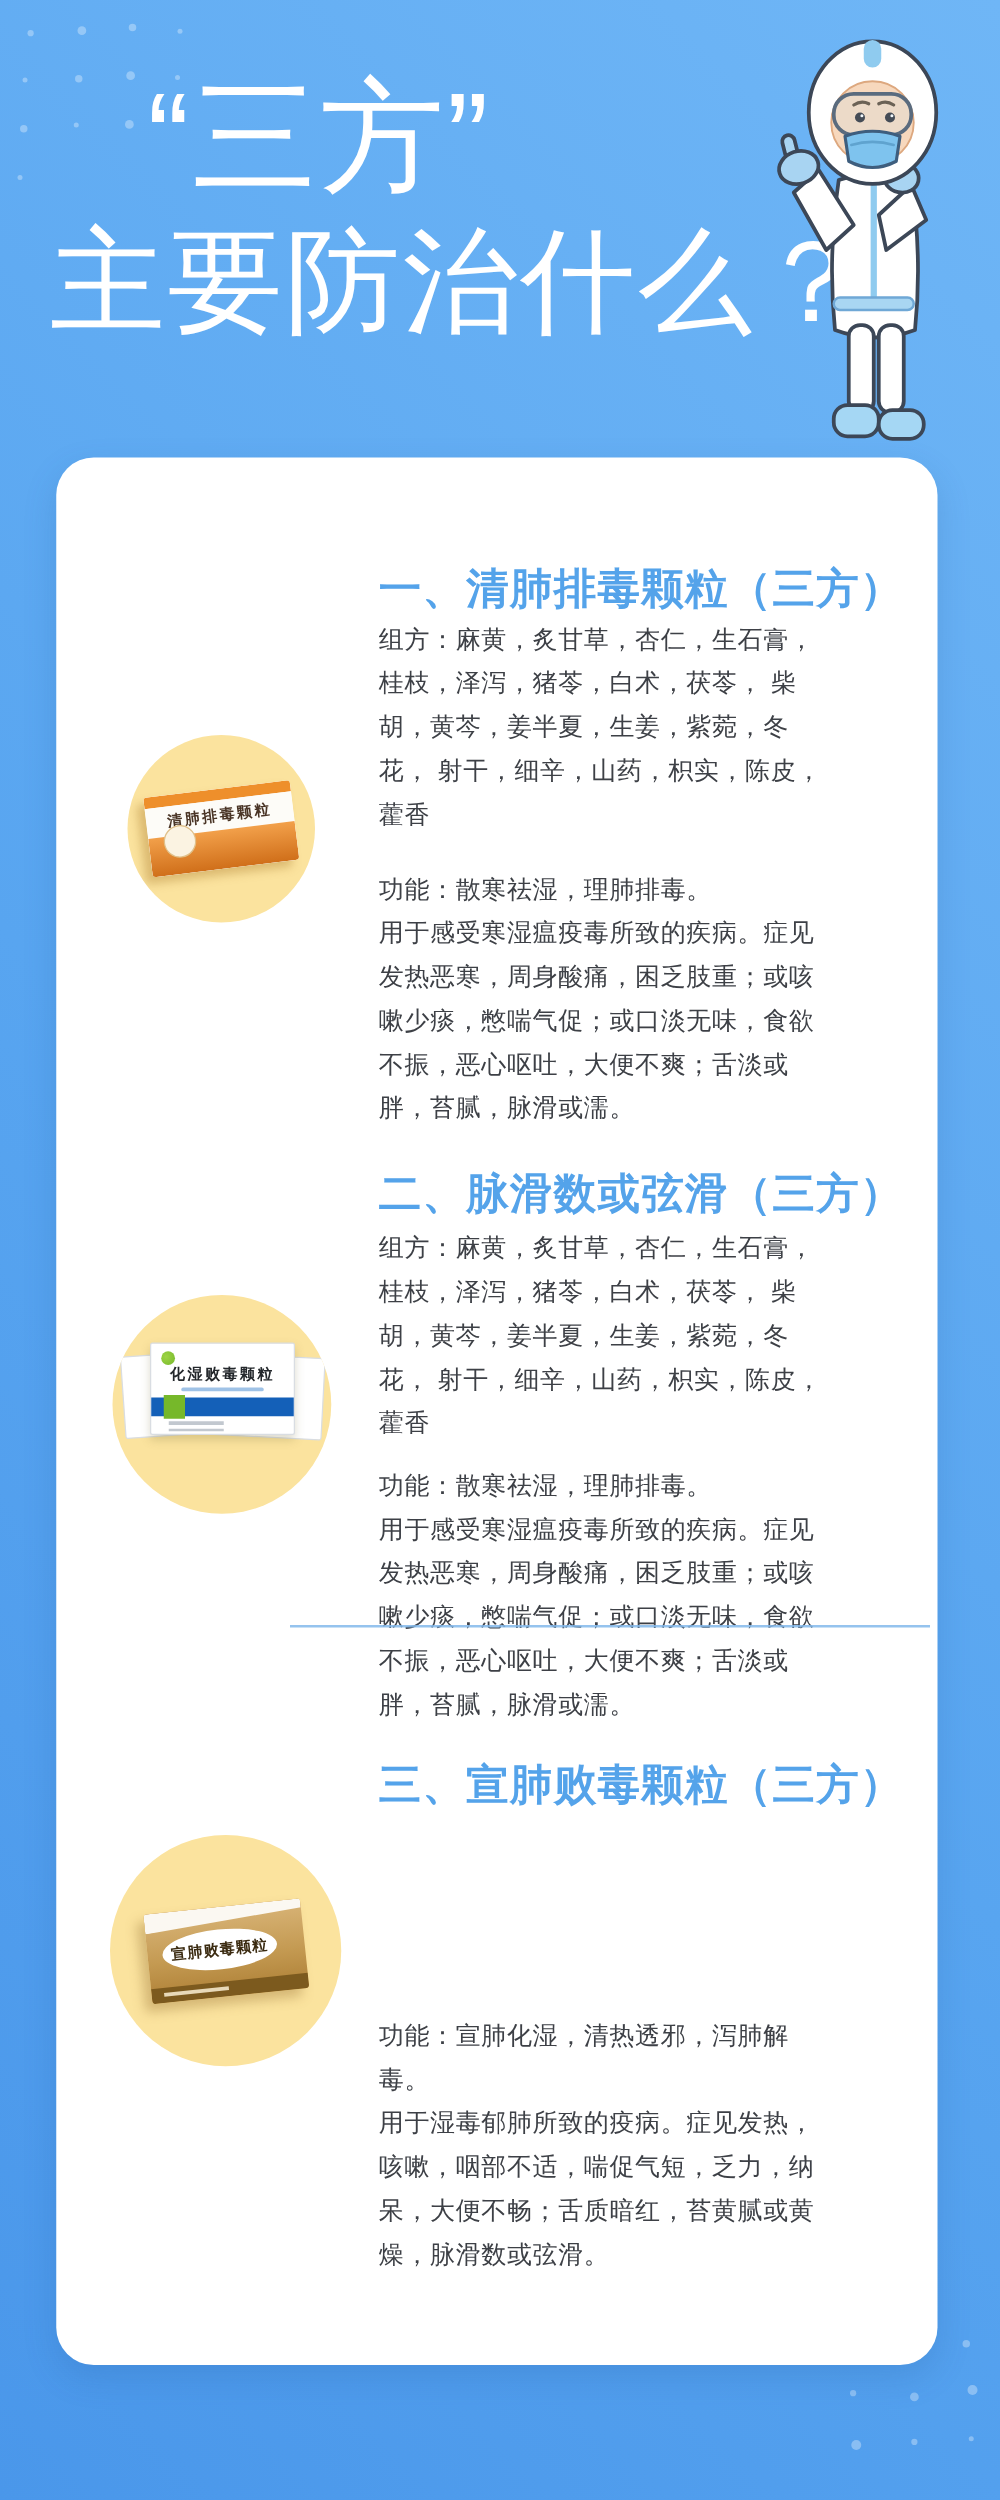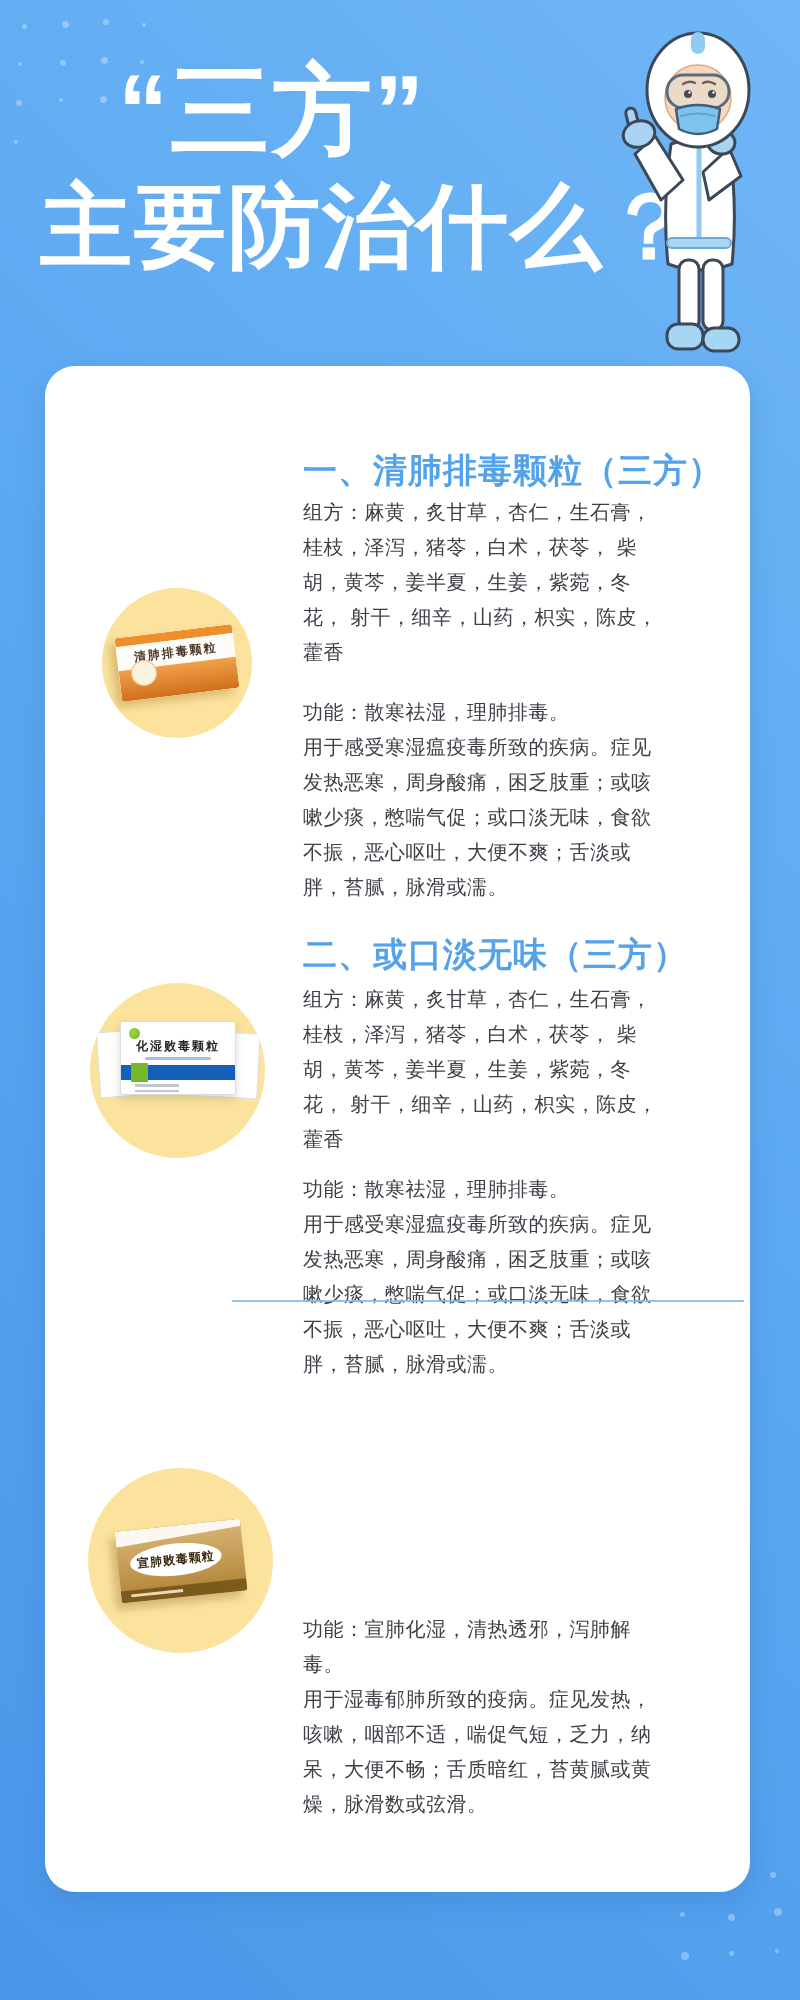--- a/index.html
+++ b/index.html
@@ -8,21 +8,21 @@
     --circle:#FBE39E; --orange:#EE8F2B; --orange-dk:#D06F1A;
     --b2blue:#1460B8; --b2green:#76B82A; --b3tan:#C49A52; --b3brown:#7C5A1E;
     --maskblue:#7EC3EE; --glove:#A8D4F2;
   }
   *{margin:0;padding:0;box-sizing:border-box;}
   html,body{width:800px;}
   body{font-family:"Liberation Sans","DejaVu Sans",sans-serif;}
   .page{position:relative;width:800px;height:2000px;overflow:hidden;
         background:linear-gradient(225deg,var(--bg1) 0%,var(--bg2) 55%,var(--bg3) 100%);}
   .dot{position:absolute;border-radius:50%;background:#ffffff;opacity:.32;}
-  .title{position:absolute;color:#ffffff;font-weight:700;line-height:1.05;
+  .title{position:absolute;color:#ffffff;font-weight:400;line-height:1.05;
          letter-spacing:2px;white-space:nowrap;}
   .title-l1{left:118px;top:58px;font-size:100px;}
   .title-l2{left:40px;top:178px;font-size:92px;}
   .card{position:absolute;left:45px;top:366px;width:705px;height:1526px;
         background:var(--card);border-radius:30px;
         box-shadow:0 10px 26px rgba(35,85,150,.18);}
   .sec-head{position:absolute;left:303px;color:var(--accent);
             font-size:34px;font-weight:bold;letter-spacing:1px;white-space:nowrap;}
   .body-text{position:absolute;left:303px;width:420px;color:var(--ink);
              font-size:20px;line-height:35px;white-space:pre-line;letter-spacing:.5px;}
@@ -154,50 +154,51 @@
       <div class="box1-top"></div>
       <div class="box1-band">
           <span>清肺排毒颗粒</span>
         </div>
       <div class="box1-bottom">
           <span class="seal"></span>
         </div>
     </div>
   </div>
 
-  <div class="sec-head" style="top:932px">二、或口淡无味（三方）</div>
+  <div class="sec-head" style="top:932px">二、脉滑数或弦滑（三方）</div>
   <div class="body-text" style="top:982px">组方：麻黄，炙甘草，杏仁，生石膏，
 桂枝，泽泻，猪苓，白术，茯苓， 柴
 胡，黄芩，姜半夏，生姜，紫菀，冬
 花， 射干，细辛，山药，枳实，陈皮，
 藿香</div>
   <div class="body-text" style="top:1172px">功能：散寒祛湿，理肺排毒。
 用于感受寒湿瘟疫毒所致的疾病。症见
 发热恶寒，周身酸痛，困乏肢重；或咳
 嗽少痰，憋喘气促；或口淡无味，食欲
 不振，恶心呕吐，大便不爽；舌淡或
 胖，苔腻，脉滑或濡。</div>
   <div class="strike"></div>
-  <div class="circle" style="left:90px;top:983px;width:175px;height:175px">
+  <div class="circle" style="left:90px;top:1036px;width:175px;height:175px">
     <div class="box2 back-l"></div>
     <div class="box2 back-r"></div>
     <div class="box2 front">
       <span class="b2-logo"></span>
       <div class="b2-title">化湿败毒颗粒</div>
       <div class="b2-pinyin"></div>
       <div class="b2-band">
           <span class="b2-green"></span>
         </div>
       <div class="b2-lines">
           <i></i>
           <i></i>
         </div>
     </div>
   </div>
 
+  <div class="sec-head" style="top:1405px">三、宣肺败毒颗粒（三方）</div>
   <div class="body-text" style="top:1612px">功能：宣肺化湿，清热透邪，泻肺解
 毒。
 用于湿毒郁肺所致的疫病。症见发热，
 咳嗽，咽部不适，喘促气短，乏力，纳
 呆，大便不畅；舌质暗红，苔黄腻或黄
 燥，脉滑数或弦滑。</div>
   <div class="circle" style="left:88px;top:1468px;width:185px;height:185px">
     <div class="box3">
       <div class="b3-top"></div>
       <div class="b3-oval">宣肺败毒颗粒</div>

